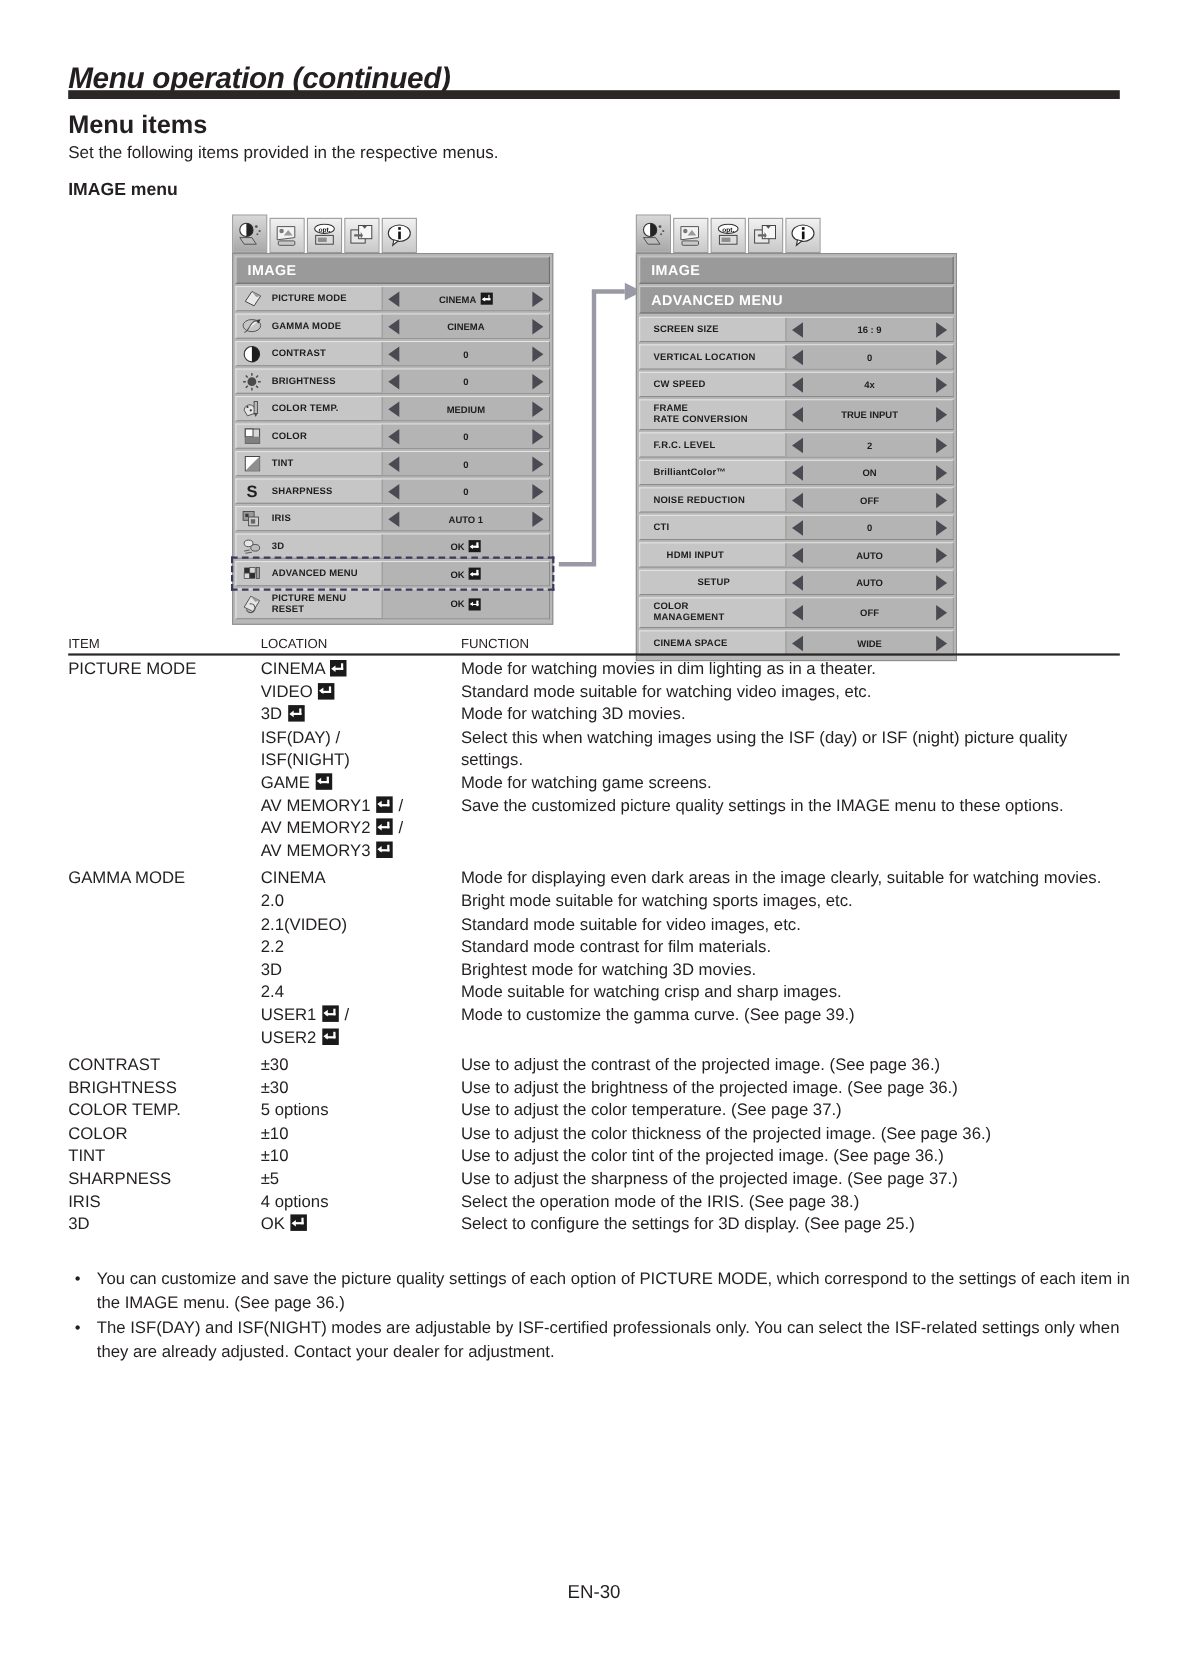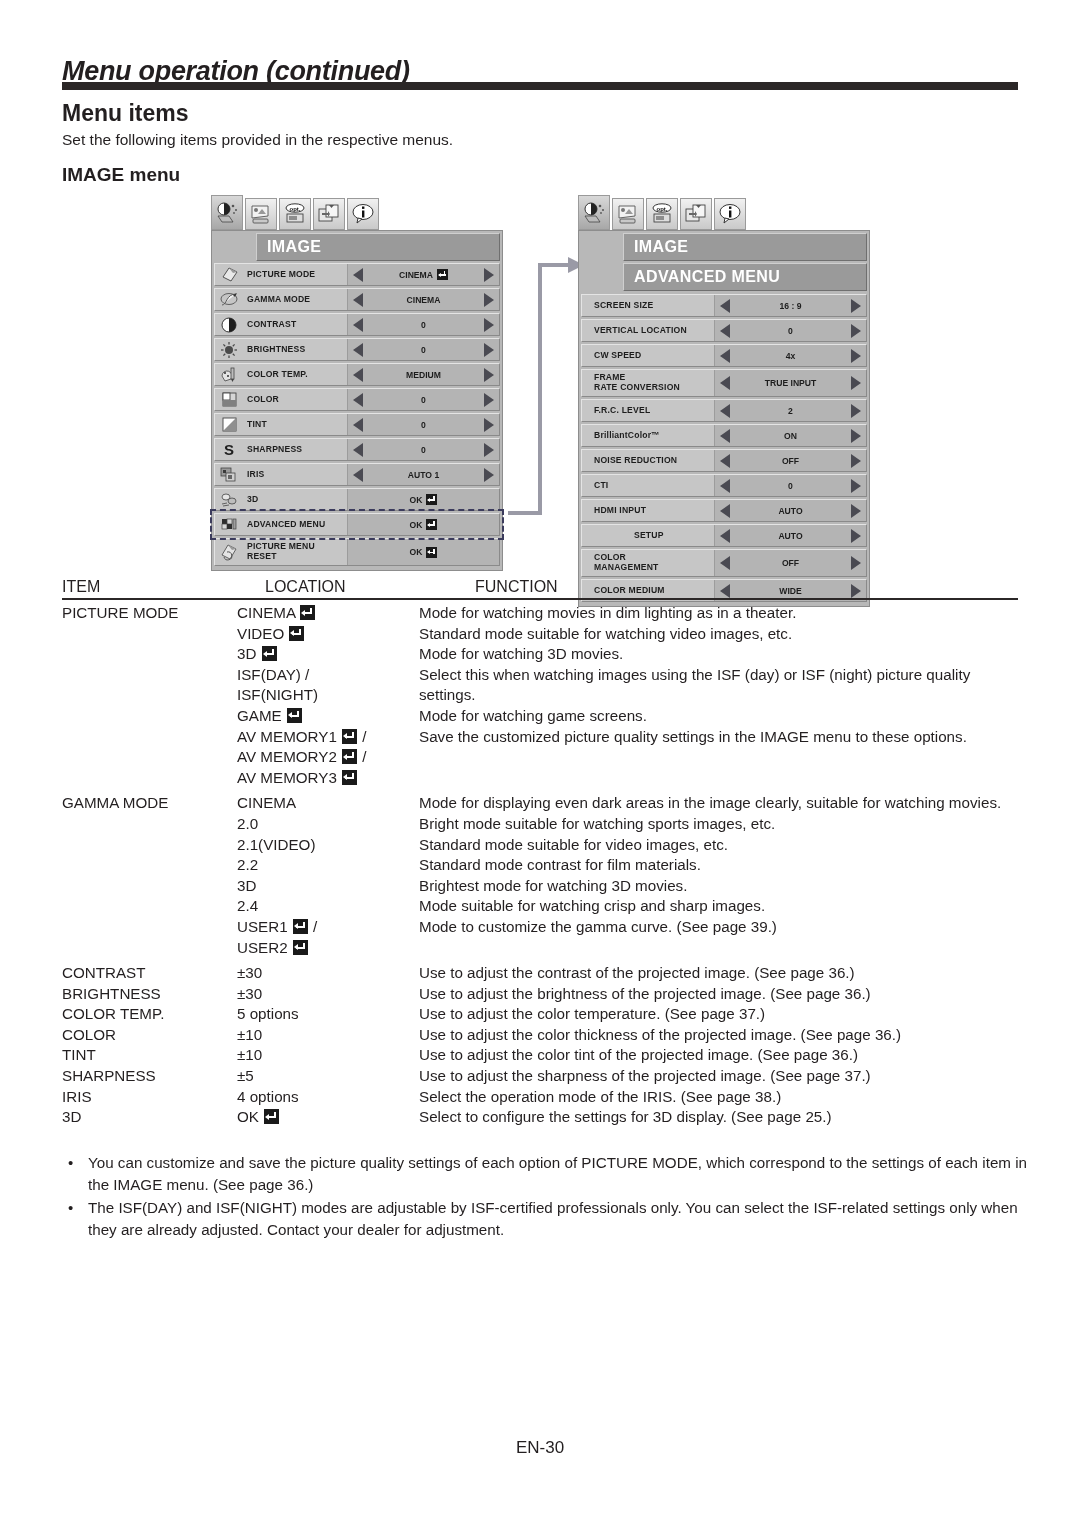--- a/index.html
+++ b/index.html
@@ -27,21 +27,21 @@
   .h2 {
     position:absolute; left:62px; top:100px;
     font-size:23px; font-weight:bold;
   }
   .intro {
     position:absolute; left:62px; top:131px;
     font-size:15.5px;
   }
   .h3 {
     position:absolute; left:62px; top:164px;
-    font-size:19px; font-weight:bold;text-align:right;
+    font-size:16px; font-weight:bold;text-align:right;
   }
 
   
   .osd { position:absolute; }
   .osd-tabs { display:flex; align-items:flex-end; height:36px; }
   .tab {
     width:32px; height:32px;
     border:1px solid #9a9a9a;
     background:linear-gradient(#f1f1f1,#c9c9c9);
     margin-right:2px;
@@ -52,29 +52,28 @@
     background:linear-gradient(#d8d8d8,#a8a8a8);
     height:35px;
   }
   .tab svg { display:block; }
 
   .osd-body { border:1px solid #8d8d8d; background:#b8b8b8; padding:2px; }
 
   .osd-head {
     background:#9a9a9a;
     color:#ffffff;
-    font-size:16px; font-weight:bold;
+    font-size:13px; font-weight:bold;
     letter-spacing:0.4px;
     padding:4px 10px;
     border-top:1px solid #cfcfcf;
     border-left:1px solid #cfcfcf;
     border-right:1px solid #6f6f6f;
     border-bottom:1px solid #6f6f6f;
     margin-bottom:2px;
-    margin-left:42px;
   }
 
   .osd-row {
     display:flex; align-items:stretch;
     height:23px;
     margin-bottom:2px;
     background:#c6c6c6;
     border-top:1px solid #e4e4e4;
     border-left:1px solid #e4e4e4;
     border-right:1px solid #8a8a8a;
@@ -142,21 +141,21 @@
     outline:2px dashed #3b3b5c;
     outline-offset:2px;
     z-index:3;
   }
 
   
   .connector { position:absolute; left:0; top:0; pointer-events:none; }
 
   
   .tbl { position:absolute; left:62px; top:578px; width:956px; }
-  .thead { display:flex; font-size:16px; padding-bottom:2px;gap:28px; }
+  .thead { display:flex; font-size:12px; padding-bottom:2px; }
   .thead .c1 { width:175px; }
   .thead .c2 { width:182px; }
   .thead .c3 { flex:1; }
   .thead-rule { height:2px; background:#2b2727; width:956px; }
 
   .trow { display:flex; font-size:15.2px; line-height:20.6px; }
   .trow .c1 { width:175px; flex:0 0 175px; }
   .trow .c2 { width:182px; flex:0 0 182px; }
   .trow .c3 { flex:1; }
   .gap { height:5px; }
@@ -567,21 +566,21 @@
         </div>
         <div class="osd-row">
           <div class="osd-label" style="padding-left: 12px;">CTI</div>
           <div class="osd-value">
             <span class="arrow-l"></span>
             <span class="val">0</span>
             <span class="arrow-r"></span>
           </div>
         </div>
         <div class="osd-row">
-          <div class="osd-label" style="padding-left: 12px;">HDMI INPUT</div>
+          <div class="osd-label" style="padding-left: 24px;">HDMI INPUT</div>
           <div class="osd-value">
             <span class="arrow-l"></span>
             <span class="val">AUTO</span>
             <span class="arrow-r"></span>
           </div>
         </div>
         <div class="osd-row">
           <div class="osd-label" style="padding-left: 12px; margin-left: 40px;">SETUP</div>
           <div class="osd-value">
             <span class="arrow-l"></span>
@@ -591,21 +590,21 @@
         </div>
         <div class="osd-row tall">
           <div class="osd-label" style="padding-left: 12px;">COLOR<br>MANAGEMENT</div>
           <div class="osd-value">
             <span class="arrow-l"></span>
             <span class="val">OFF</span>
             <span class="arrow-r"></span>
           </div>
         </div>
         <div class="osd-row">
-          <div class="osd-label" style="padding-left: 12px;">COLOR MEDIUM</div>
+          <div class="osd-label" style="padding-left: 12px;">CINEMA SPACE</div>
           <div class="osd-value">
             <span class="arrow-l"></span>
             <span class="val">WIDE</span>
             <span class="arrow-r"></span>
           </div>
         </div>
       </div>
   </div>
 </div>
 

